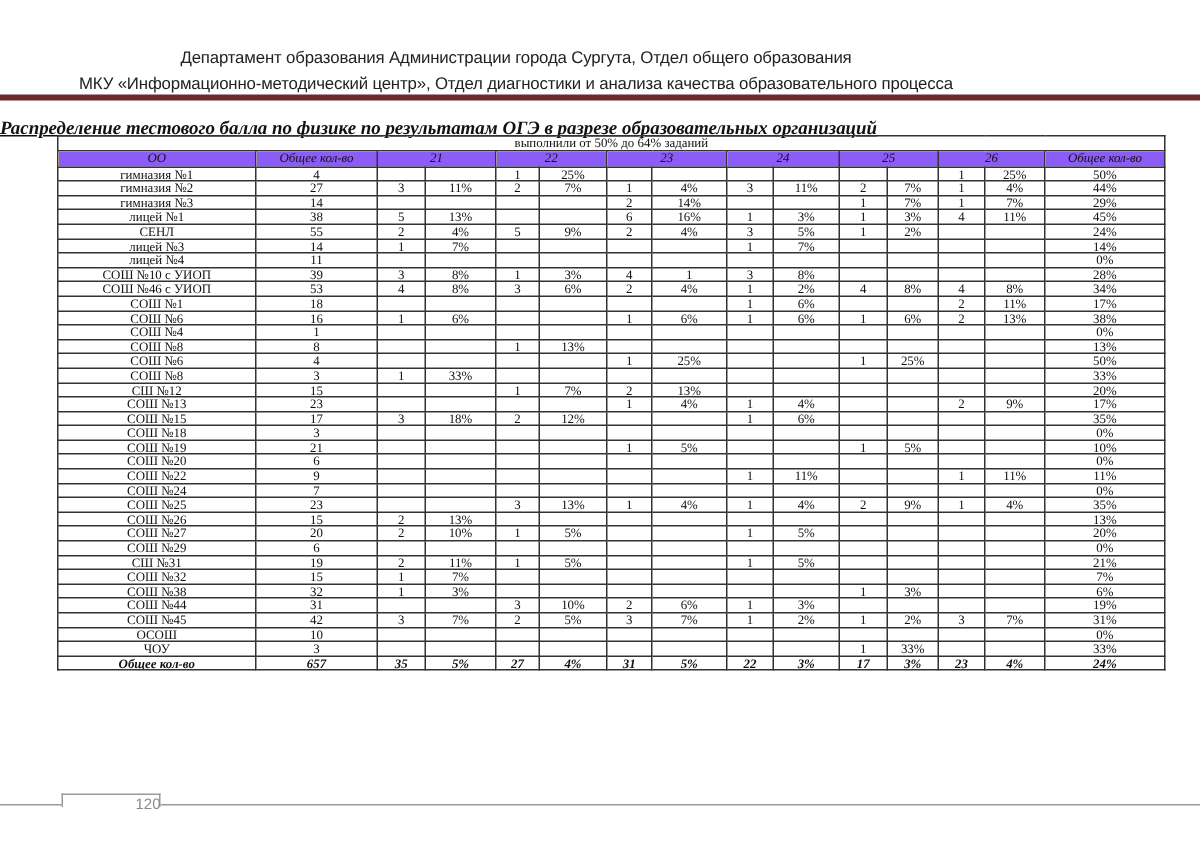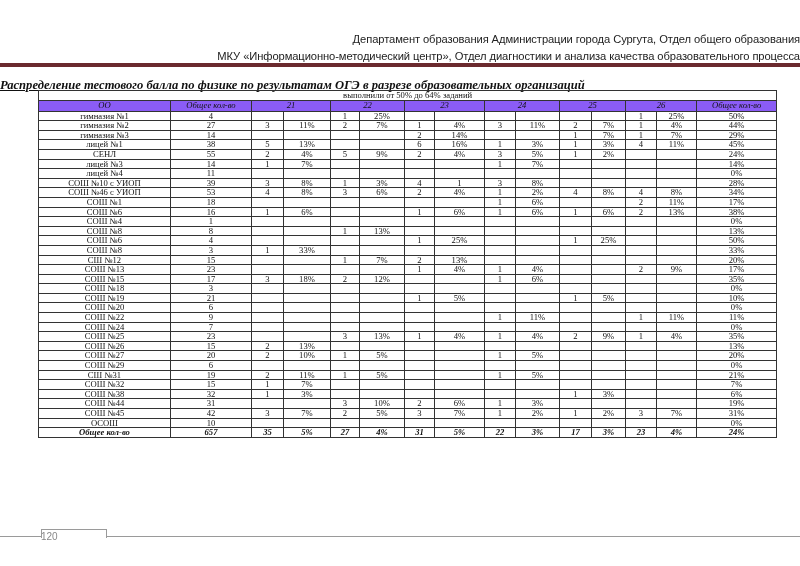--- a/index.html
+++ b/index.html
@@ -1,34 +1,34 @@
 <!DOCTYPE html>
 <html><head>
 <meta charset="utf-8">
 <style>
   html, body { margin:0; padding:0; }
   body { width:800px; height:566px; background:#ffffff; position:relative; overflow:hidden;
          font-family:"Liberation Serif", "DejaVu Serif", serif; color:#111; }
-  .hdr { position:absolute; left:0; width:800px; text-align:right;
+  .hdr { position:absolute; left:0; width:688px; text-align:center;
          font-family:"Liberation Sans","DejaVu Sans",sans-serif; font-size:11.2px; color:#222; letter-spacing:-0.1px; }
   .hdr1 { top:33px; }
   .hdr2 { top:50px; }
   .rule { position:absolute; left:0; top:63px; width:800px; height:4px; background:#6b2a2e; }
   .title { position:absolute; left:0; width:800px; top:78px; 
            font-style:italic; font-weight:bold; font-size:12.6px; text-decoration:underline; }
   table { position:absolute; left:38px; top:90px; width:738px; border-collapse:collapse; table-layout:fixed;
           font-size:8.6px; line-height:8.6px; }
   td, th { border:1px solid #333; padding:0; height:8.45px; text-align:center; font-weight:normal; white-space:nowrap; overflow:hidden; }
   table { border:1.5px solid #222; }
   .colhead th { background:#8b5cf6; font-style:italic; height:10px; }
   .totrow td { font-weight:bold; font-style:italic; }
   .footer-line { position:absolute; top:536px; height:1px; background:#9a9a9a; }
   .footer-tab { position:absolute; left:41px; top:529px; width:64px; height:8px;
                 border:1px solid #9a9a9a; border-bottom:none; background:#fff; }
-  .pagenum { position:absolute; left:41px; top:531px; width:66px; text-align:left;
+  .pagenum { position:absolute; left:41px; top:531px; width:66px; text-align:right;
              font-family:"Liberation Sans","DejaVu Sans",sans-serif; font-size:10px; color:#888; }
 </style>
 </head>
 <body>
 
 <div class="hdr hdr1">Департамент образования Администрации города Сургута, Отдел общего образования</div>
 <div class="hdr hdr2">МКУ «Информационно-методический центр», Отдел диагностики и анализа качества образовательного процесса</div>
 <div class="rule"></div>
 
 <div class="title">Распределение тестового балла по физике по результатам ОГЭ в разрезе образовательных организаций</div>
@@ -622,20 +622,37 @@
         <td></td>
         <td></td>
         <td></td>
         <td></td>
         <td></td>
         <td></td>
         <td></td>
         <td></td>
         <td class="tot">0%</td>
       </tr>
+      <tr>
+        <td>ЧОУ</td>
+        <td>3</td>
+        <td></td>
+        <td></td>
+        <td></td>
+        <td></td>
+        <td></td>
+        <td></td>
+        <td></td>
+        <td></td>
+        <td>1</td>
+        <td>33%</td>
+        <td></td>
+        <td></td>
+        <td class="tot">33%</td>
+      </tr>
       <tr class="totrow">
         <td>Общее кол-во</td>
         <td>657</td>
         <td>35</td>
         <td>5%</td>
         <td>27</td>
         <td>4%</td>
         <td>31</td>
         <td>5%</td>
         <td>22</td>

